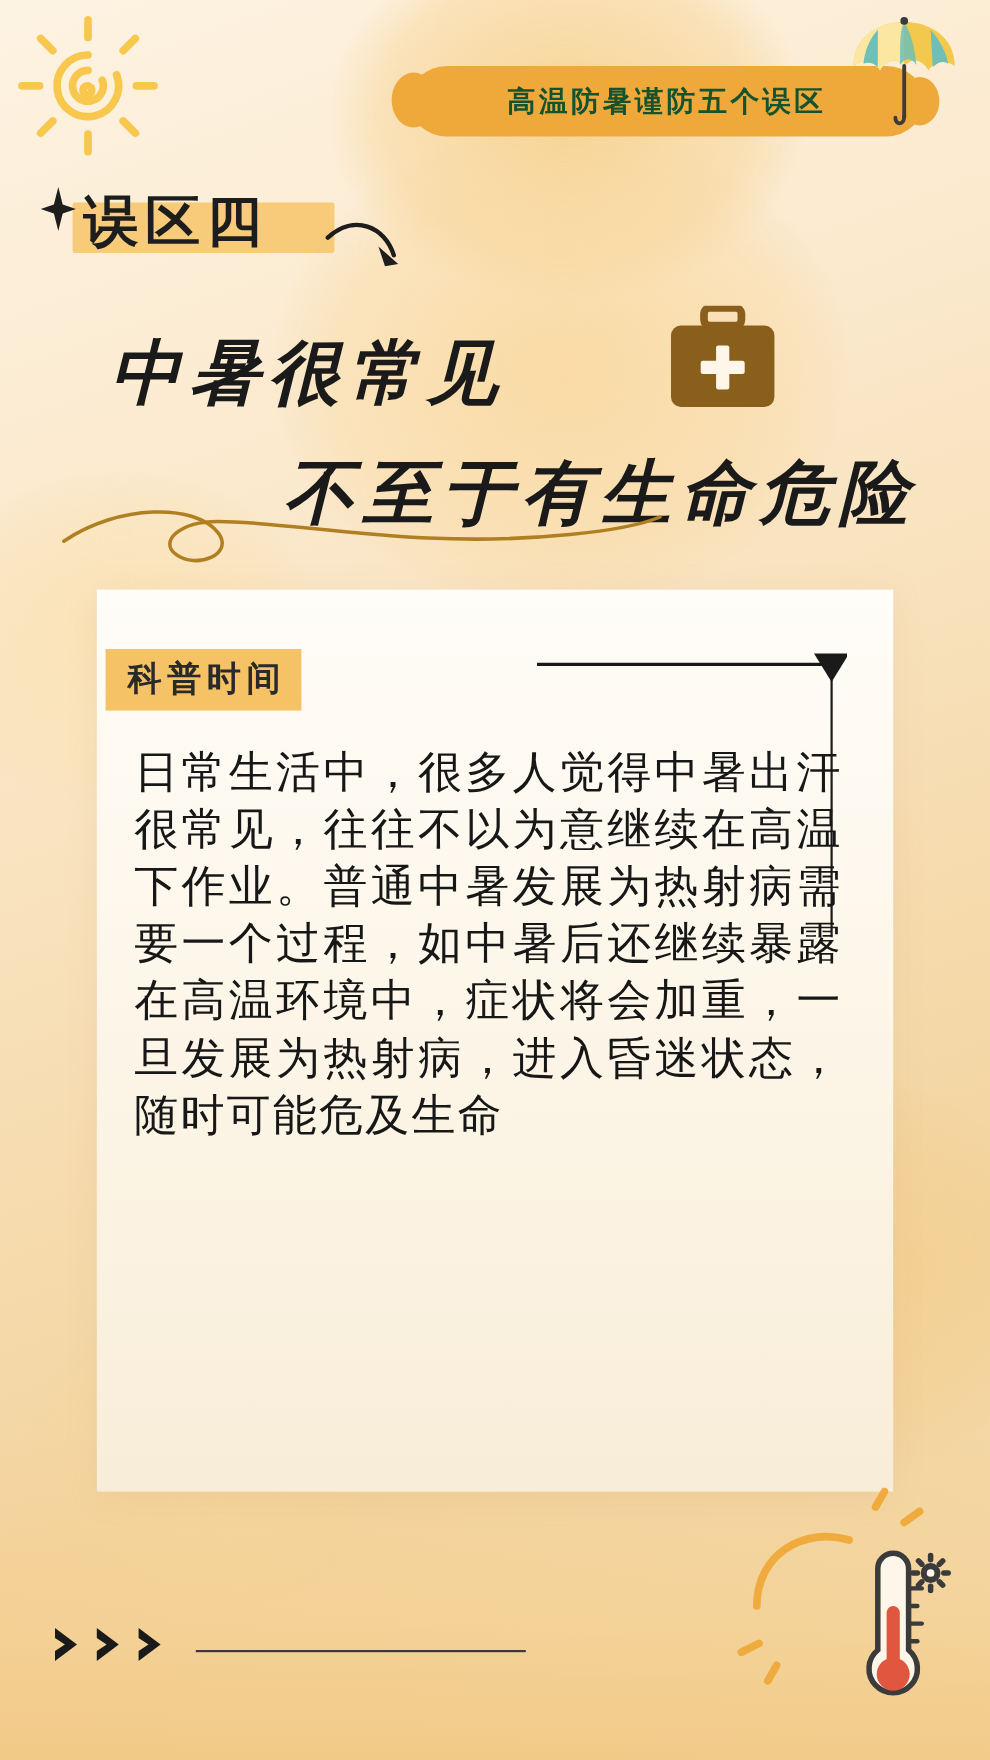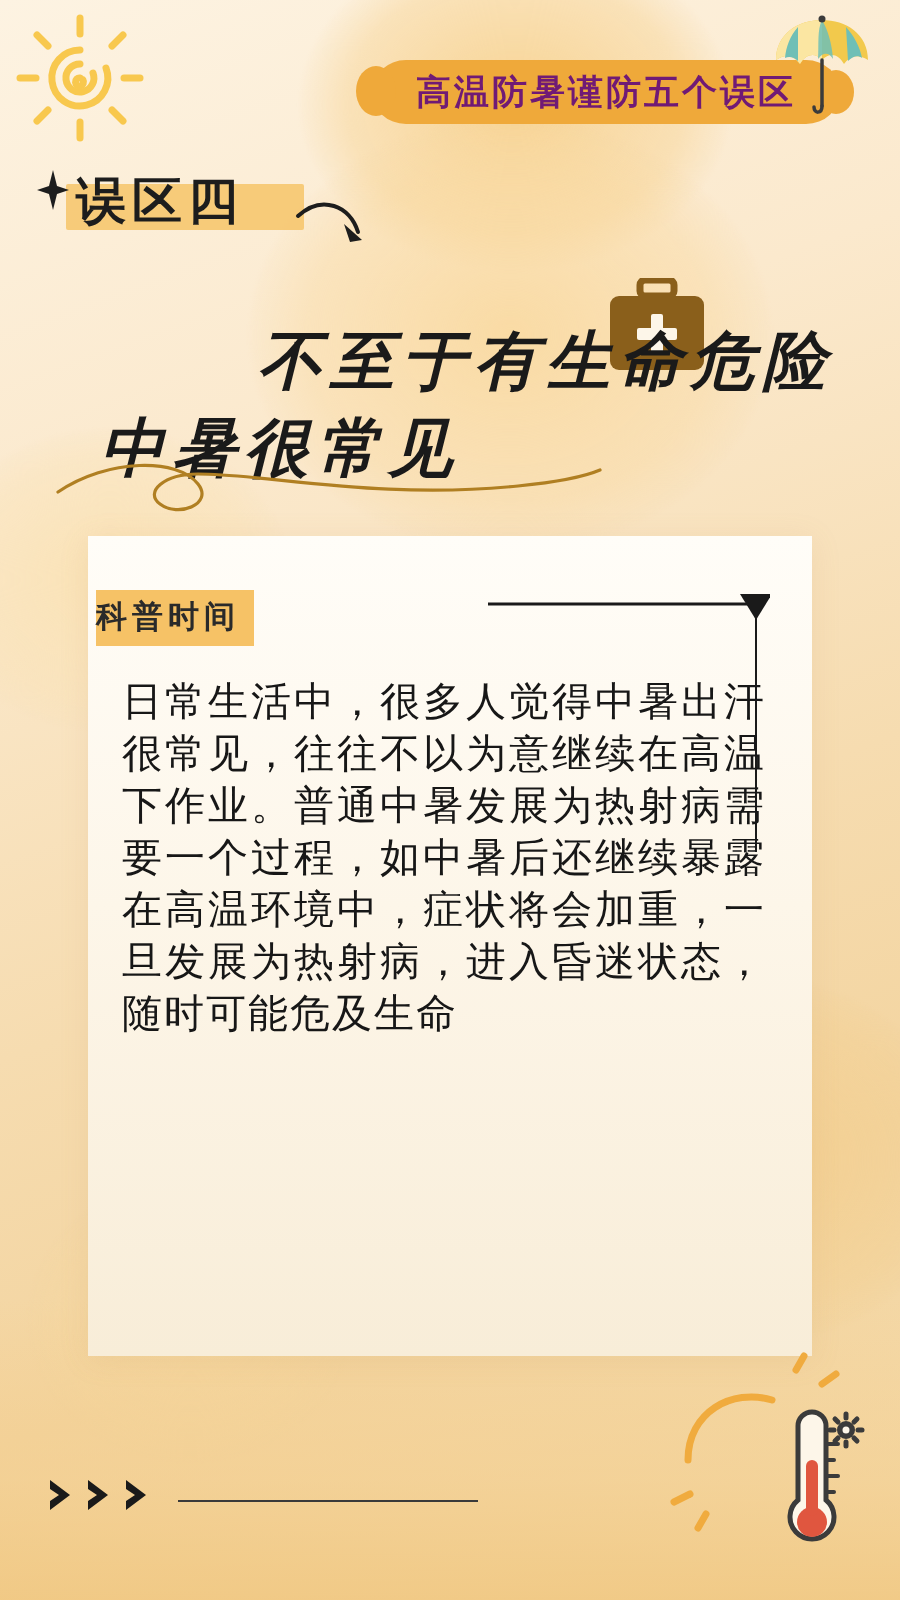--- a/index.html
+++ b/index.html
@@ -93,22 +93,22 @@
     content: "";
     position: absolute;
     right: -14px; top: 10px;
     width: 36px; height: 44px;
     background: #efa93a;
     border-radius: 50%;
   }
   .header-title {
     position: relative;
     z-index: 3;
-    color: #701a75;
-    font-size: 35px;
+    color: #14532d;
+    font-size: 26px;
     font-weight: bold;
     letter-spacing: 3px;
     font-family: Liberation Mono, monospace;
     white-space: nowrap;
   }
 
   
   .umbrella {
     position: absolute;
     left: 768px; top: 14px;
@@ -192,21 +192,21 @@
     position: absolute;
     left: 88px; top: 536px;
     width: 724px; height: 820px;
     background: linear-gradient(180deg, #fffdf8 0%, #fdf6e9 45%, #f8edd8 100%);
     box-shadow: 0 4px 28px rgba(190,150,90,0.13);
   }
   .card-tag {
     position: absolute;
     left: 96px; top: 590px;
     background: #f6c266;
-    padding: 6px 14px 8px 0;
+    padding: 6px 14px 8px 20px;
   }
   .card-tag span {
     font-family: "Liberation Serif", "DejaVu Serif", serif;
     font-size: 31px;
     font-weight: bold;
     color: #2a2a2a;
     letter-spacing: 5px;
   }
   .card-rule {
     position: absolute;
@@ -320,22 +320,22 @@
   </svg>
 
   <svg class="medkit" viewBox="0 0 106 100">
     <rect x="36" y="2" width="34" height="16" rx="5" fill="none" stroke="#8a5f1b" stroke-width="7"></rect>
     <rect x="6" y="18" width="94" height="74" rx="9" fill="#8a5f1b"></rect>
     <rect x="47" y="36" width="12" height="40" rx="2" fill="#fdf6e9"></rect>
     <rect x="33" y="50" width="40" height="12" rx="2" fill="#fdf6e9"></rect>
   </svg>
 
   <div class="headline">
+    <div class="line line1">中暑很常见</div>
     <div class="line line2">不至于有生命危险</div>
-    <div class="line line1">中暑很常见</div>
   </div>
 
   <svg class="squiggle" viewBox="0 0 560 80">
     <path d="M10 40 C60 6 130 6 150 32 C166 52 130 66 112 52 C96 40 116 22 150 22 C220 22 330 48 470 34 C510 30 538 24 552 18" fill="none" stroke="#b07f22" stroke-width="3.2" stroke-linecap="round"></path>
   </svg>
 
   <div class="card"></div>
 
   <div class="card-tag">
     <span>科普时间</span>

